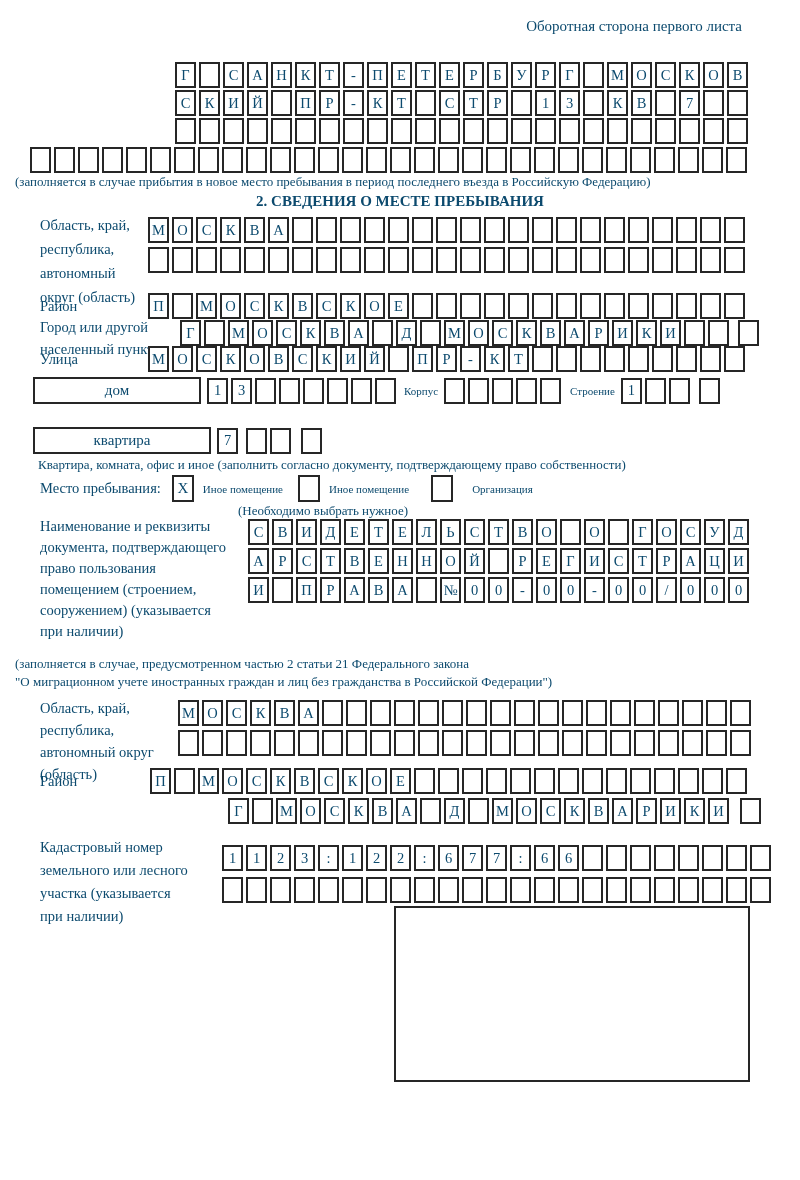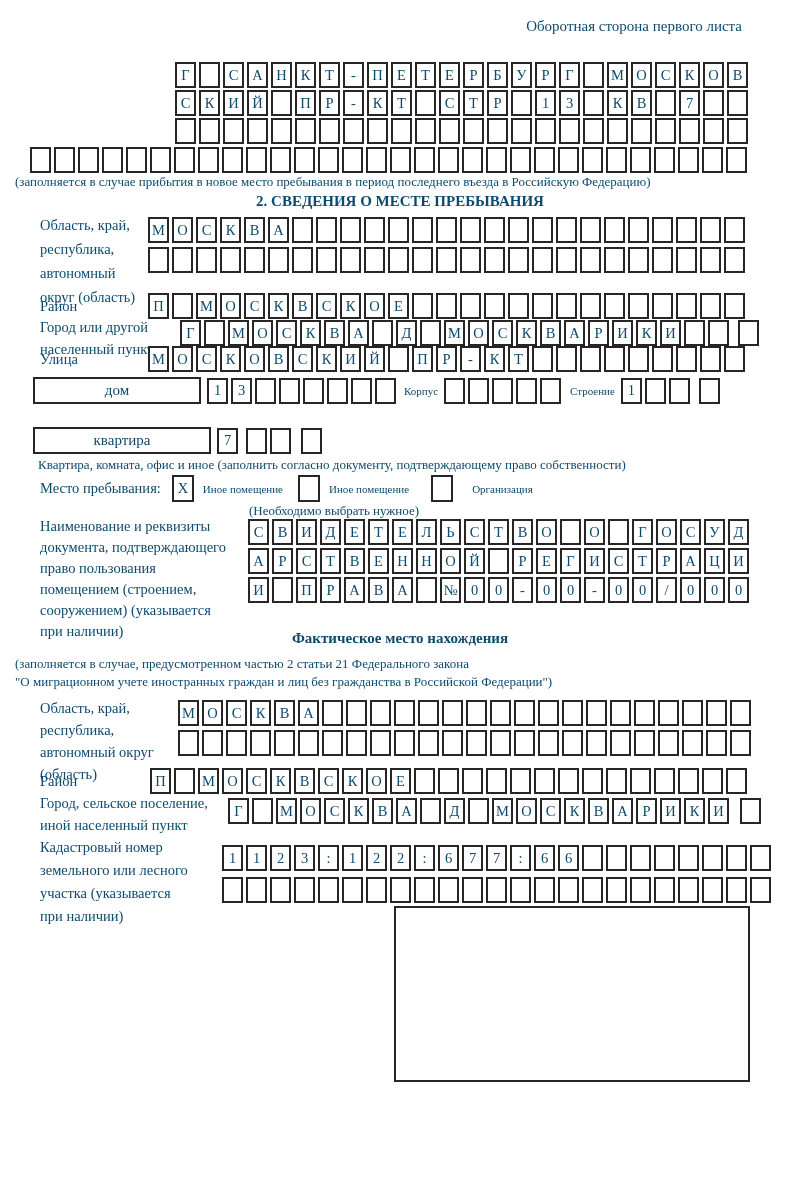--- a/index.html
+++ b/index.html
@@ -346,21 +346,21 @@
 
   <div class="inline-row" style="left:40px;top:475px">
     <div class="inline-lbl" style="font-size:14.5px">Место пребывания:</div>
     <div class="cb" style="margin-left:11px">X</div>
     <div class="inline-lbl" style="margin-left:9px">Иное помещение</div>
     <div class="cb" style="margin-left:15px"></div>
     <div class="inline-lbl" style="margin-left:9px">Иное помещение</div>
     <div class="cb" style="margin-left:22px"></div>
     <div class="inline-lbl" style="margin-left:19px">Организация</div>
   </div>
-  <div class="caption" style="left:249px;top:503px">(Необходимо выбрать нужное)</div>
+  <div class="caption" style="left:238px;top:503px">(Необходимо выбрать нужное)</div>
 
   <div class="lbl lbl-tight" style="left:40px;top:516px;width:210px">Наименование и реквизиты
 документа, подтверждающего
 право пользования
 помещением (строением,
 сооружением) (указывается
 при наличии)</div>
   <div class="cells" style="left:248px;top:519px">
       <span class="cell">С</span>
       <span class="cell">В</span>
@@ -424,21 +424,20 @@
       <span class="cell">0</span>
       <span class="cell">-</span>
       <span class="cell">0</span>
       <span class="cell">0</span>
       <span class="cell">/</span>
       <span class="cell">0</span>
       <span class="cell">0</span>
       <span class="cell">0</span>
     </div>
 
-  <div class="heading" style="top:630px">Фактическое место нахождения</div>
   <div class="caption-center" style="top:656px">(заполняется в случае, предусмотренном частью 2 статьи 21 Федерального закона</div>
   <div class="caption-center" style="top:674px">"О миграционном учете иностранных граждан и лиц без гражданства в Российской Федерации")</div>
 
   <div class="lbl lbl-22" style="left:40px;top:697px;width:135px">Область, край,
 республика,
 автономный округ
 (область)</div>
   <div class="cells" style="left:178px;top:700px">
       <span class="cell">М</span>
       <span class="cell">О</span>
@@ -514,22 +513,20 @@
       <span class="cell"></span>
       <span class="cell"></span>
       <span class="cell"></span>
       <span class="cell"></span>
       <span class="cell"></span>
       <span class="cell"></span>
       <span class="cell"></span>
       <span class="cell"></span>
     </div>
 
-  <div class="lbl lbl-22" style="left:40px;top:792px;width:185px">Город, сельское поселение,
-иной населенный пункт</div>
   <div class="cells" style="left:228px;top:798px">
       <span class="cell">Г</span>
       <span class="cell"></span>
       <span class="cell">М</span>
       <span class="cell">О</span>
       <span class="cell">С</span>
       <span class="cell">К</span>
       <span class="cell">В</span>
       <span class="cell">А</span>
       <span class="cell"></span>

